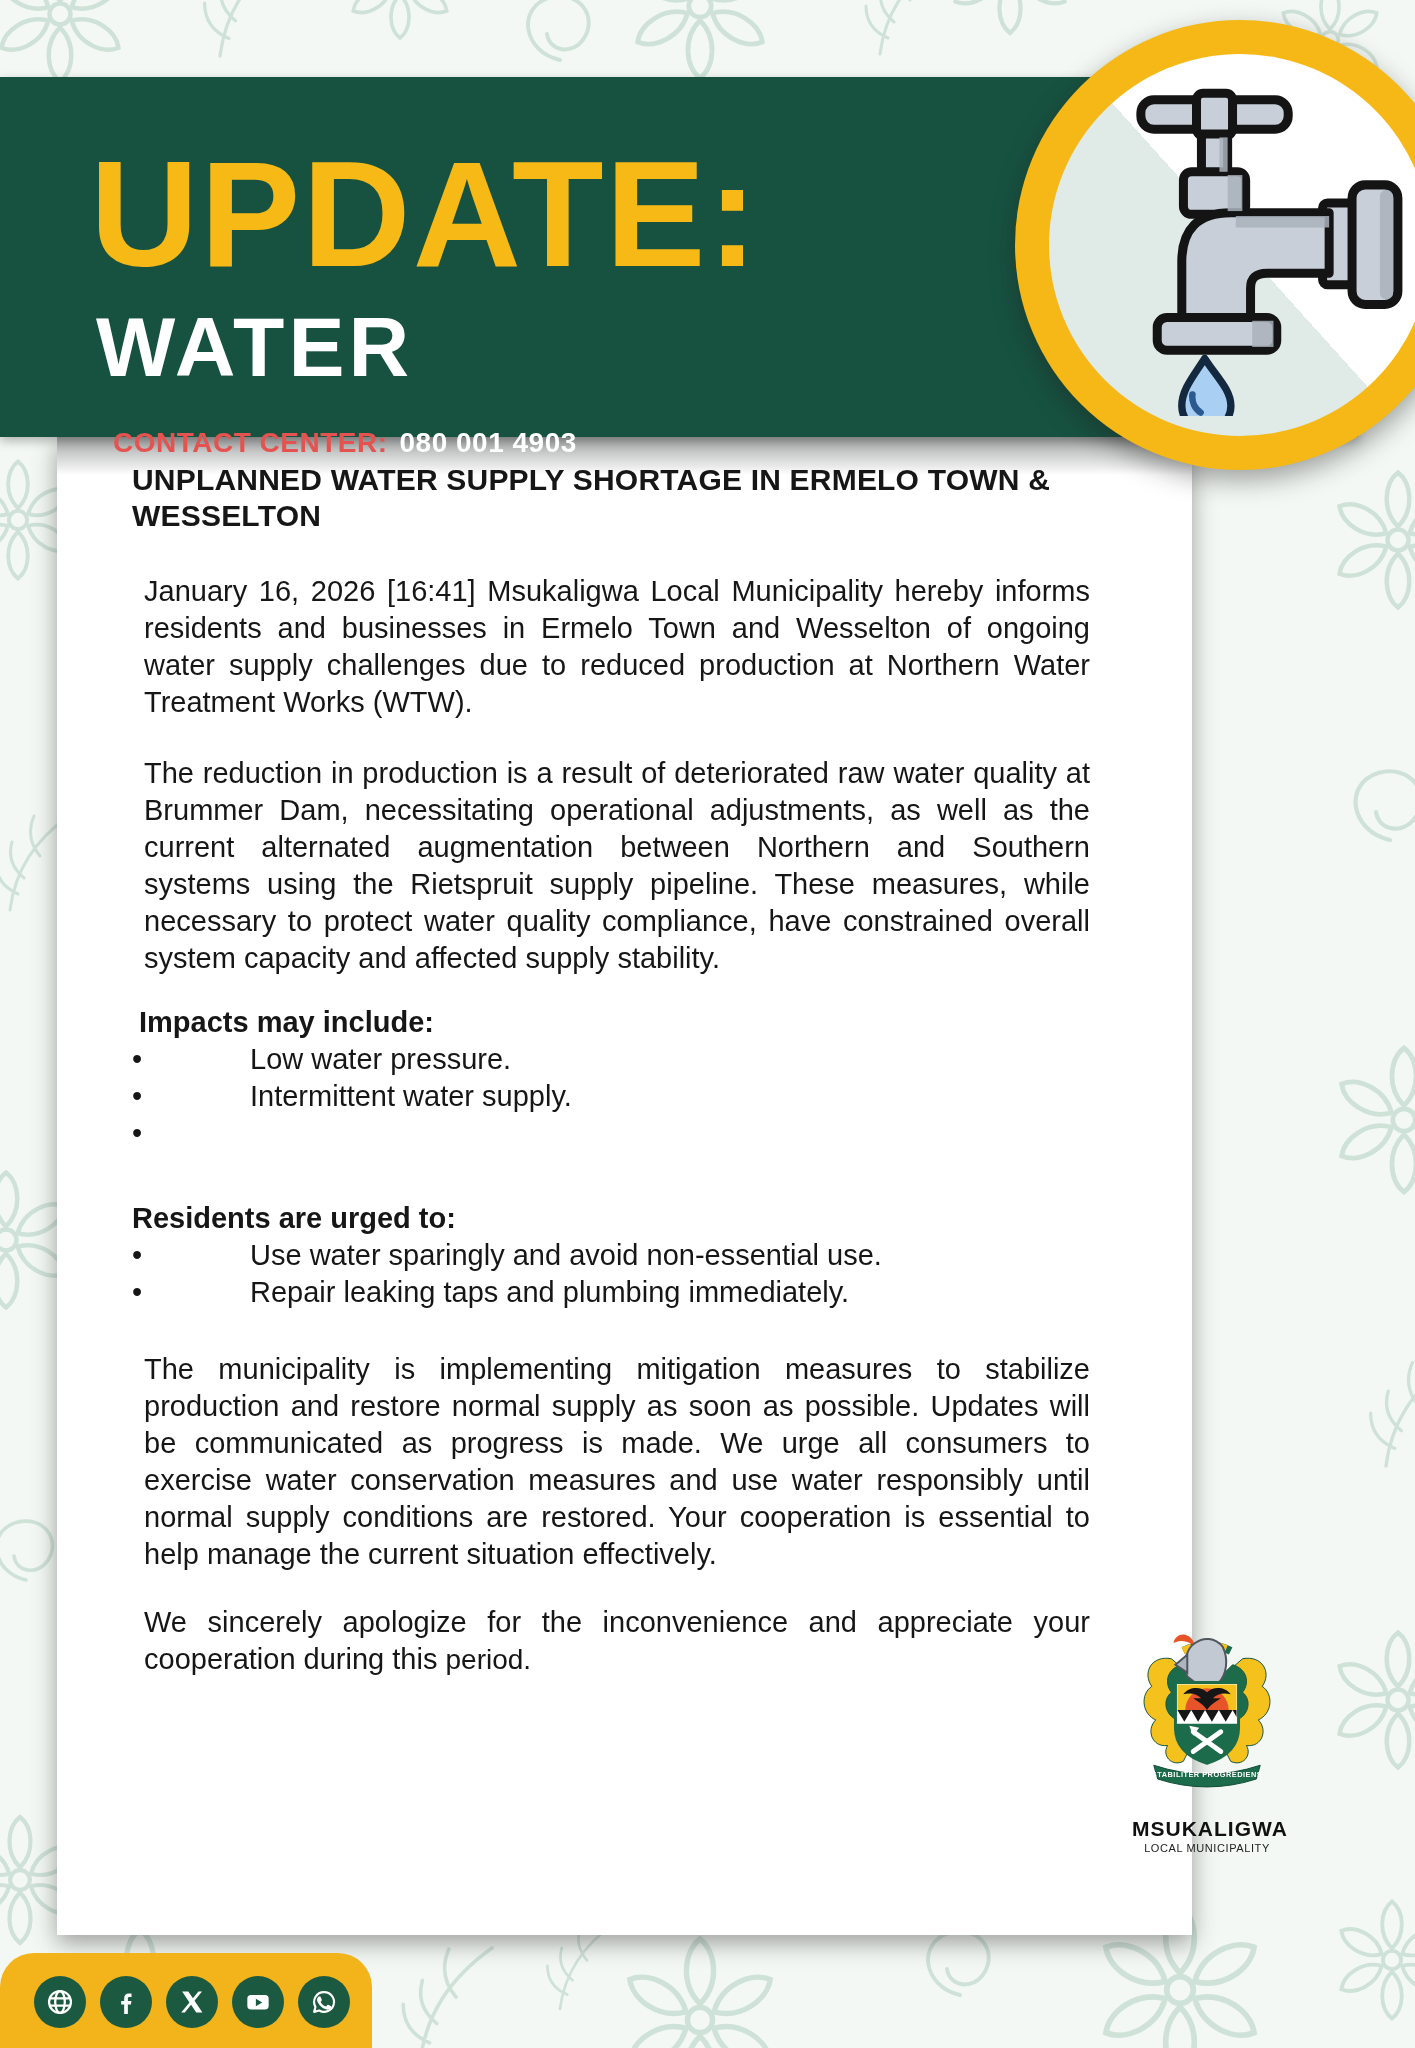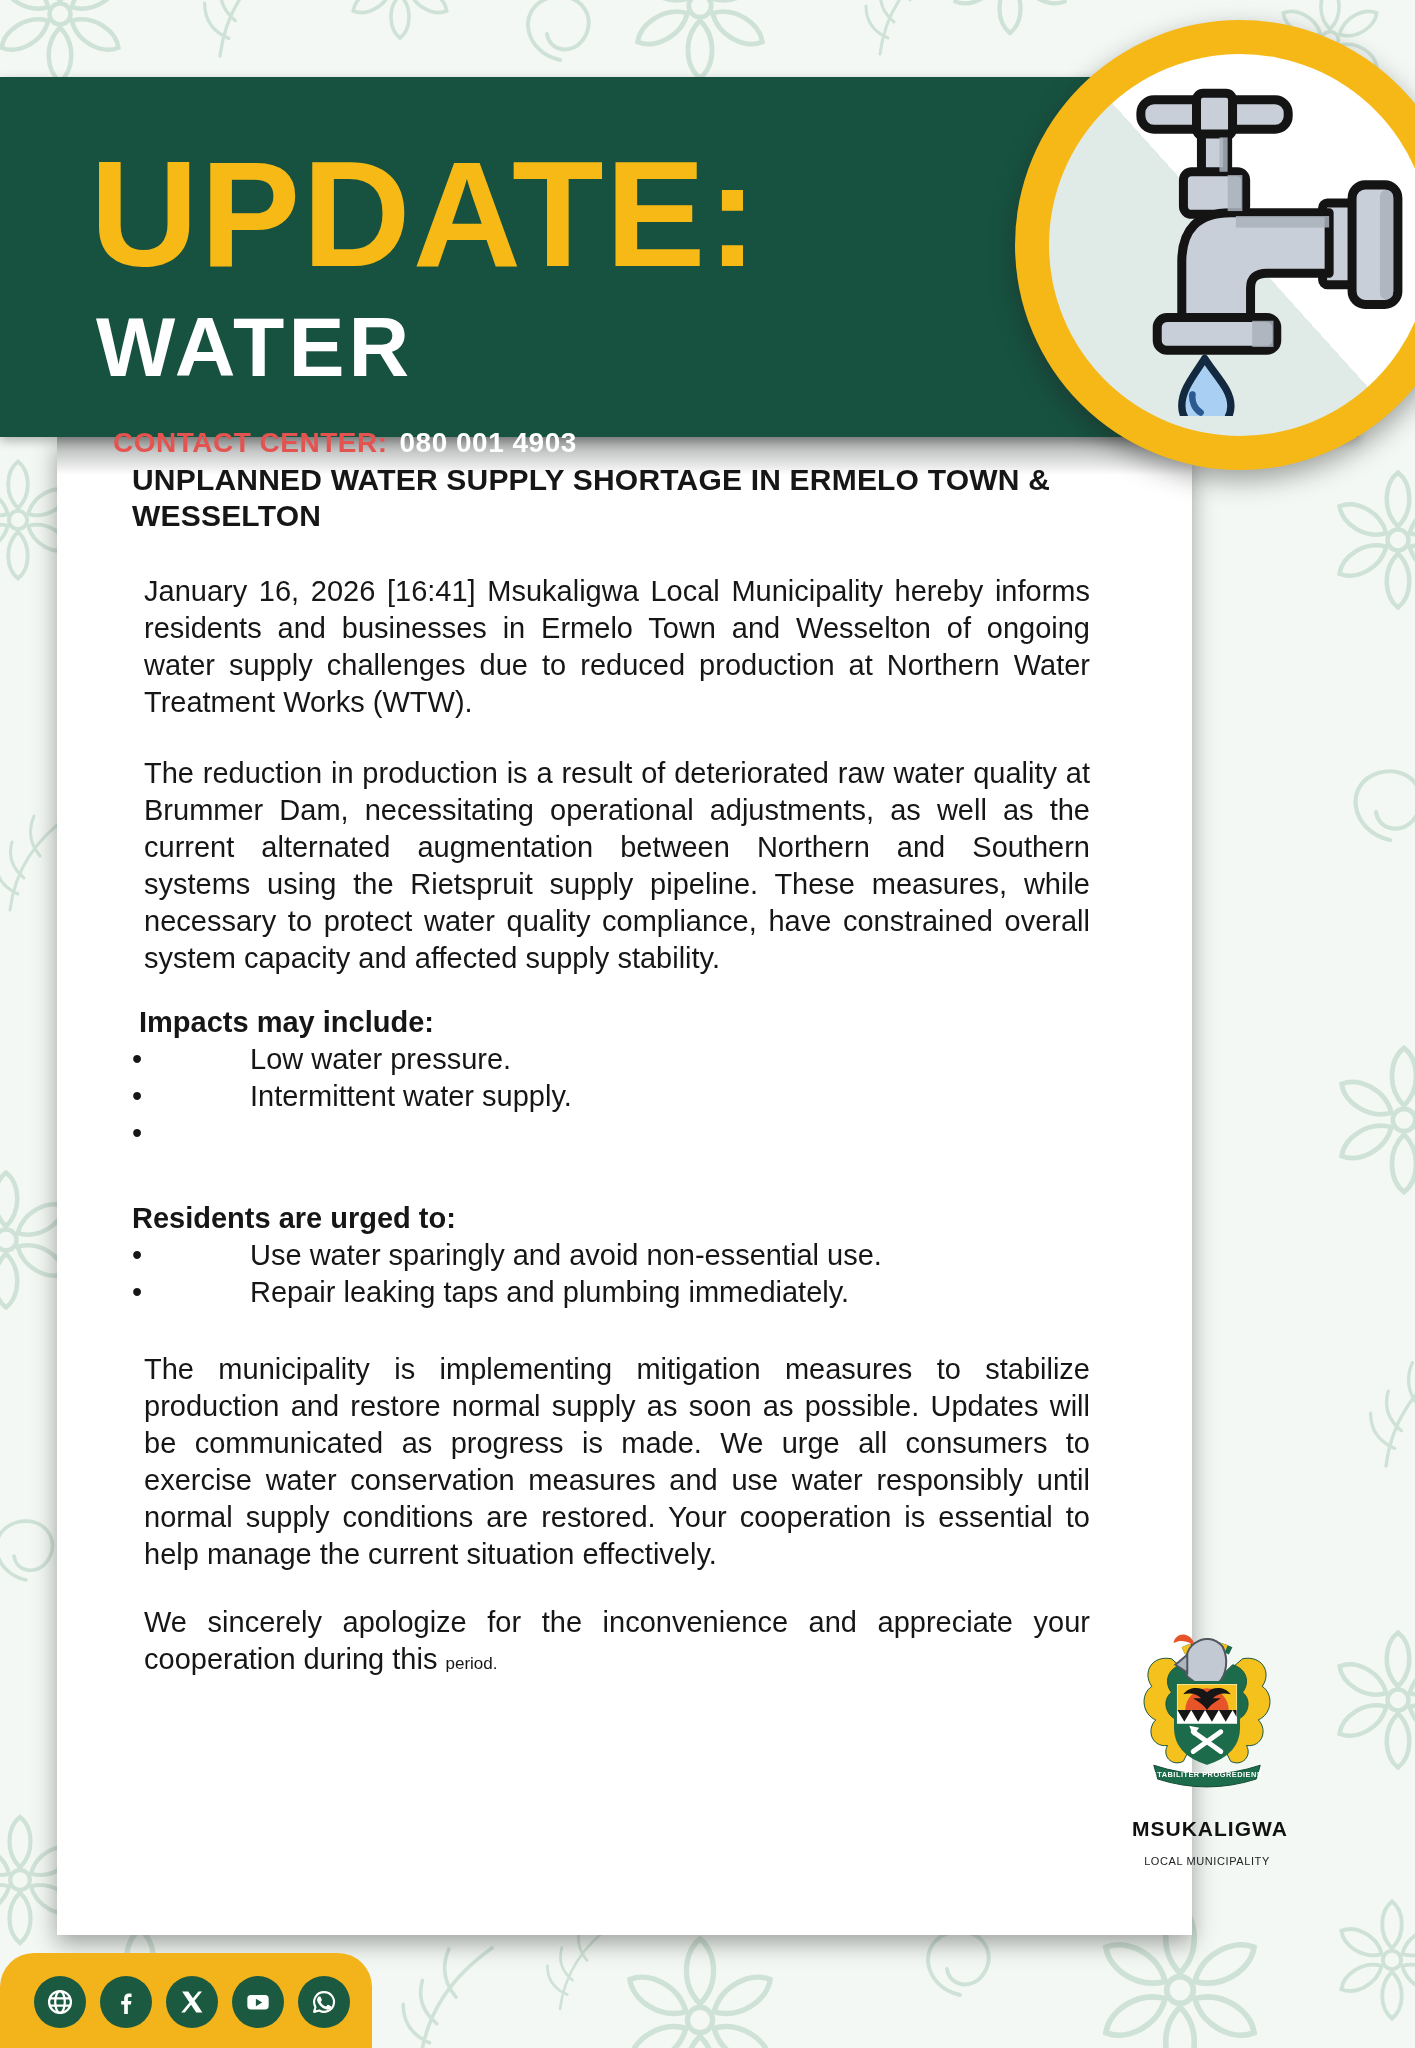--- a/index.html
+++ b/index.html
@@ -25,32 +25,32 @@
   .badge-inner svg{position:absolute;left:10px;top:34px;width:352px;height:328px;}
   
   .card{position:absolute;left:57px;top:437px;width:1135px;height:1498px;background:#ffffff;
         box-shadow:0 8px 22px rgba(50,50,50,.45);z-index:1;}
   .card-shadow-top{position:absolute;top:0;left:0;right:0;height:38px;
                    background:linear-gradient(to bottom,rgba(105,108,108,.62),rgba(255,255,255,0));}
   .content{position:relative;padding:25px 90px 0 75px;color:#161616;}
   .notice-heading{margin:0;font-size:30px;line-height:36px;font-weight:bold;letter-spacing:.2px;}
   .para{margin:12px;font-size:29px;line-height:37px;text-align:justify;}
   .p1{margin-top:39px;} .p2{margin-top:34px;} .p3{margin-top:40px;} .p4{margin-top:31px;}
-  .small-suffix{font-size:17px;}
+  .small-suffix{font-size:28px;}
   .list-block{margin-top:27px;} .list-block.residents{margin-top:48px;}
   .list-title{margin:0;font-size:29px;line-height:37px;font-weight:bold;}
   .list-title.indented{padding-left:7px;}
   .bullet{font-size:29px;line-height:37px;text-align:justify;}
   .dot{display:inline-block;width:118px;}
   .dot::before{content:"\2022";}
   
   .logo{position:absolute;left:1075px;top:1192px;width:150px;text-align:center;}
   .logo svg{display:block;margin:0 auto;width:138px;height:168px;}
   .logo-name{font-size:21px;font-weight:bold;letter-spacing:1px;color:#111;margin-top:20px;}
-  .logo-subname{font-size:11px;letter-spacing:.6px;color:#222;margin-top:14px;}
+  .logo-subname{font-size:11px;letter-spacing:.6px;color:#222;margin-top:1px;}
   
   .social-bar{position:absolute;left:0;top:1953px;width:372px;height:95px;background:#f3b31b;
               border-radius:34px 34px 0 0;display:flex;align-items:flex-start;gap:14px;
               padding:23px 0 0 34px;box-sizing:border-box;z-index:2;}
   .soc{width:52px;height:52px;border-radius:50%;background:#1b5a41;display:flex;
        align-items:center;justify-content:center;flex:0 0 auto;}
   .soc svg{width:32px;height:32px;}
 </style>
 </head>
 <body>

